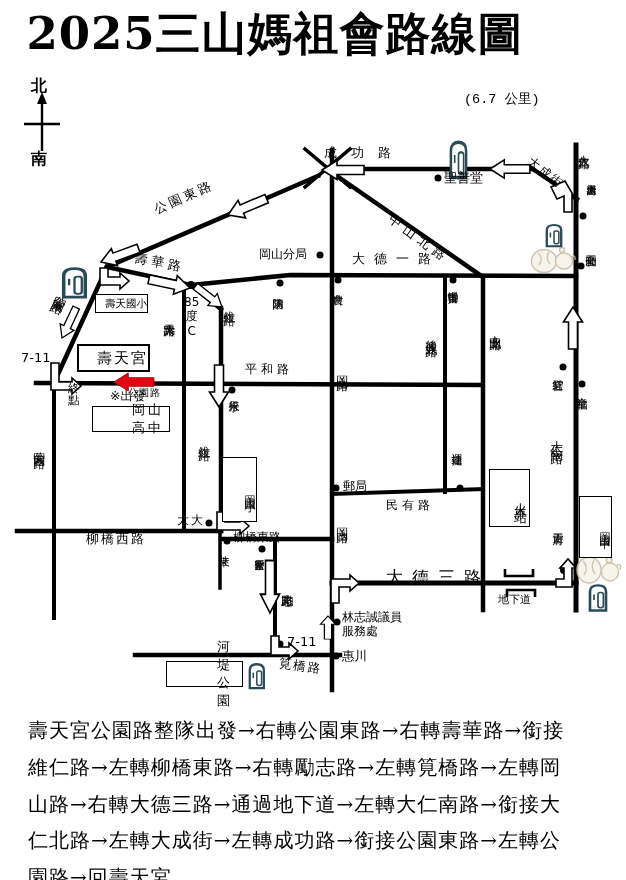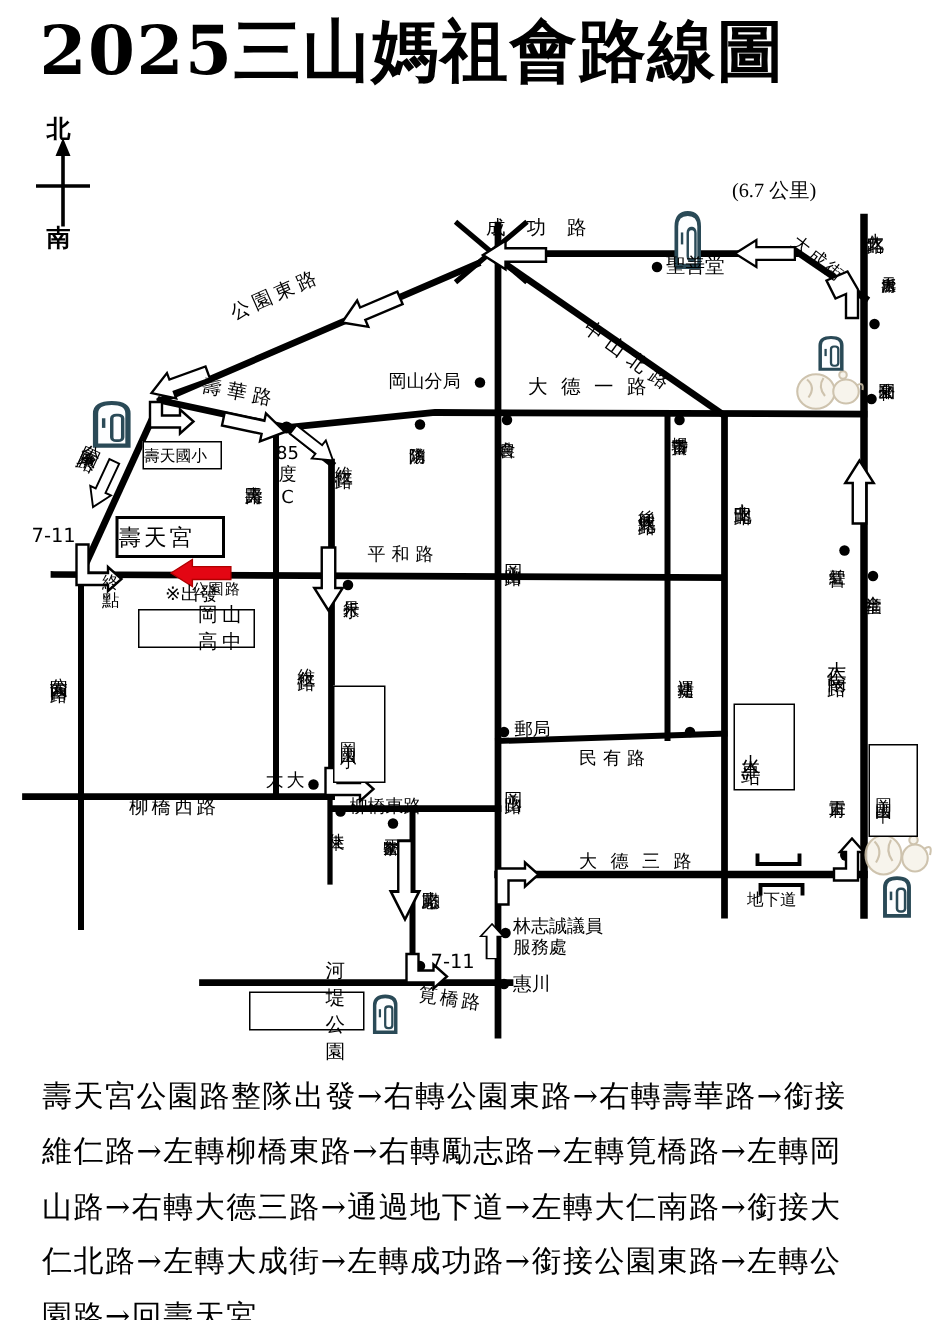--- a/index.html
+++ b/index.html
@@ -4,29 +4,29 @@
 <style>
   html,body{margin:0;padding:0;background:#888;}
   .page{position:relative;width:626px;height:880px;background:#ffffff;overflow:hidden;
         font-family:"DejaVu Sans","Liberation Sans",sans-serif;color:#000;}
   .map-svg{position:absolute;left:0;top:0;}
   .title{position:absolute;left:0;top:4px;width:550px;text-align:center;
          font-family:"DejaVu Serif","Liberation Serif",serif;font-weight:bold;
          font-size:45px;letter-spacing:1px;}
   .date{position:absolute;left:0;top:66px;width:626px;text-align:center;
         font-family:"DejaVu Serif","Liberation Serif",serif;font-weight:500;font-size:31px;}
-  .dist{position:absolute;left:488px;top:90px;font-family:Liberation Serif, serif;font-size:13.5px;margin-top:28px;}
+  .dist{position:absolute;left:464px;top:90px;font-family:Liberation Mono, monospace;font-size:13.5px;}
   .compass-n{position:absolute;left:31px;top:76px;font-size:16px;font-weight:bold;
              font-family:"DejaVu Serif",serif;}
   .compass-s{position:absolute;left:31px;top:149px;font-size:16px;font-weight:bold;
              font-family:"DejaVu Serif",serif;}
   .lbl{position:absolute;line-height:1.1;white-space:pre-line;}
   .v{writing-mode:vertical-rl;text-orientation:upright;}
   .mbox{position:absolute;background:#fff;border:2px solid #000;display:flex;
-        align-items:center;justify-content:flex-start;text-align:center;box-sizing:border-box;}
+        align-items:center;justify-content:flex-end;text-align:center;box-sizing:border-box;}
   .route{position:absolute;left:28px;top:712px;width:580px;
          font-family:"DejaVu Serif","Liberation Serif",serif;font-size:20px;
          line-height:36.8px;letter-spacing:1px;white-space:pre-line;}
   .b{font-weight:normal;}
 </style>
 </head>
 <body>
 
 <div class="page">
 
@@ -178,21 +178,21 @@
   <div class="lbl v" style="left:271px;top:289px;font-size:11px;">消防隊</div>
   <div class="lbl v" style="left:446px;top:283px;font-size:11px;">黃昏市場</div>
   <div class="lbl v" style="left:424px;top:330px;font-size:12px;letter-spacing:2px;">後興北路</div>
   <div class="lbl v" style="left:488px;top:326px;font-size:12px;letter-spacing:1px;">中山北路</div>
   <div class="lbl v" style="left:551px;top:371px;font-size:11px;">碧紅宮</div>
   <div class="lbl v" style="left:575px;top:389px;font-size:11px;">福全堂</div>
   <div class="lbl v" style="left:549px;top:430px;font-size:13px;letter-spacing:4px;">大仁南路</div>
   <div class="lbl v" style="left:450px;top:445px;font-size:11px;">捷運站</div>
   <div class="lbl v" style="left:551px;top:525px;font-size:11px;">雷王府</div>
   <div class="lbl" style="left:498px;top:594px;font-size:11px;">地下道</div>
-  <div class="lbl" style="left:386px;top:568px;font-size:12px;letter-spacing:9px;">大德三路</div>
+  <div class="lbl" style="left:386px;top:568px;font-size:17px;letter-spacing:9px;">大德三路</div>
   <div class="lbl" style="left:386px;top:499px;font-size:12px;letter-spacing:4px;">民有路</div>
   <div class="lbl" style="left:343px;top:480px;font-size:12px;">郵局</div>
   <div class="lbl v" style="left:335px;top:366px;font-size:12px;letter-spacing:2px;">岡山路</div>
   <div class="lbl v" style="left:335px;top:518px;font-size:12px;letter-spacing:2px;">岡山路</div>
   <div class="lbl" style="left:245px;top:363px;font-size:12px;letter-spacing:4px;">平和路</div>
   <div class="lbl v" style="left:227px;top:392px;font-size:11px;">水果行</div>
   <div class="lbl v" style="left:222px;top:301px;font-size:12px;letter-spacing:2px;">維仁路</div>
   <div class="lbl v" style="left:197px;top:436px;font-size:12px;letter-spacing:2px;">維仁路</div>
   <div class="lbl v" style="left:162px;top:315px;font-size:12px;">壽天路</div>
   <div class="lbl" style="left:184px;top:295px;font-size:12px;text-align:center;line-height:1.2;">85

